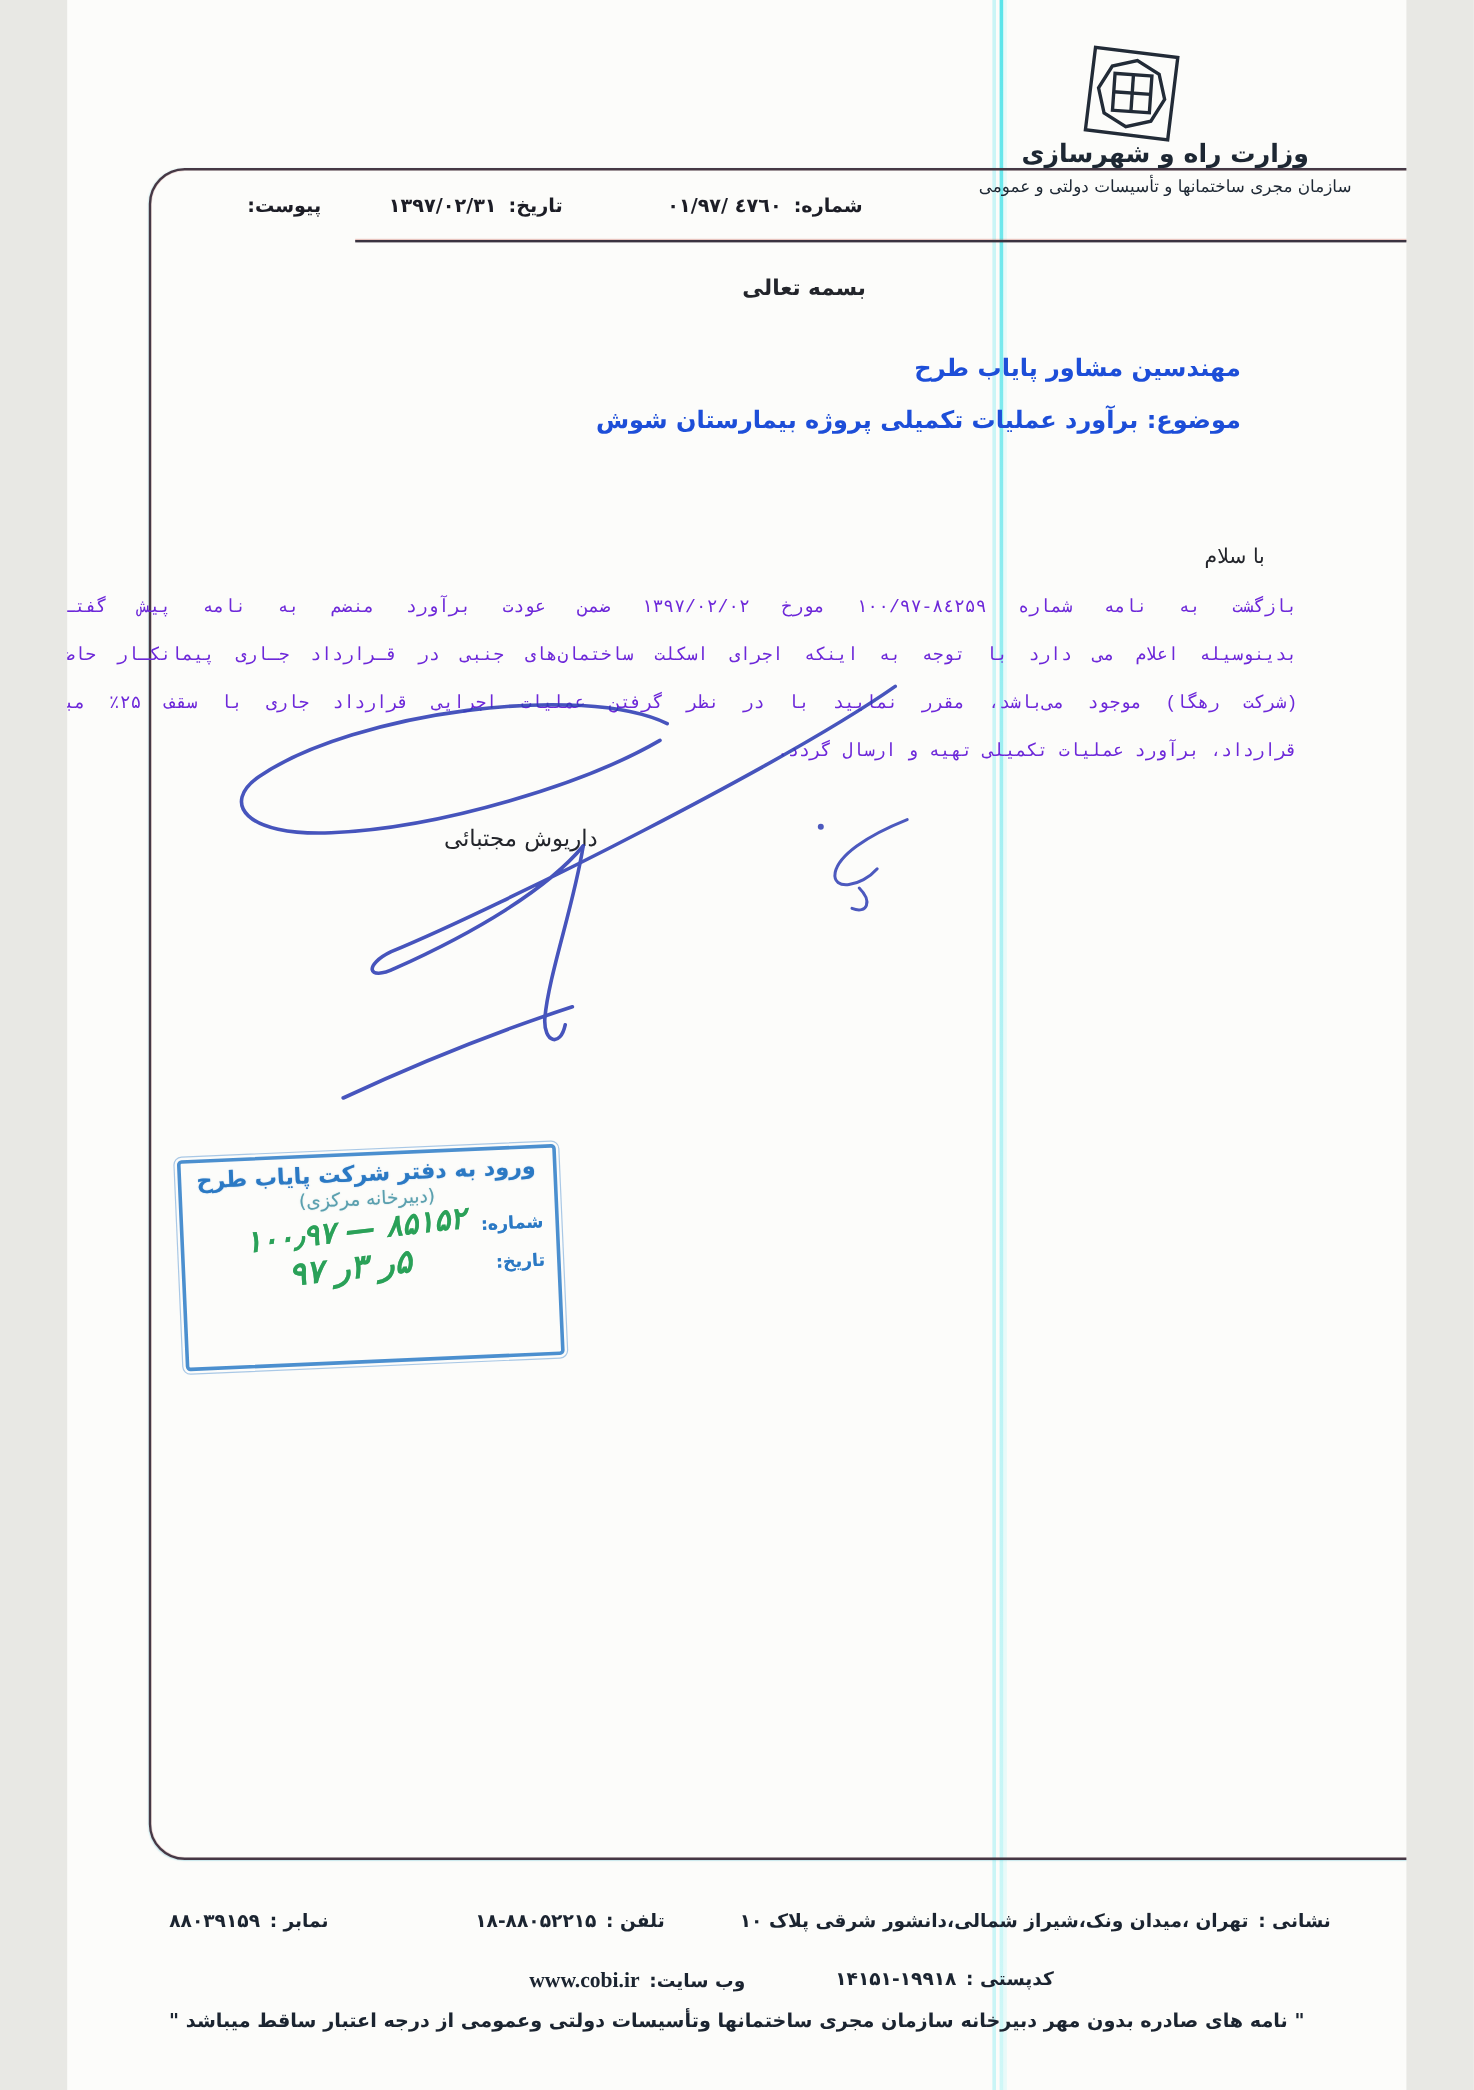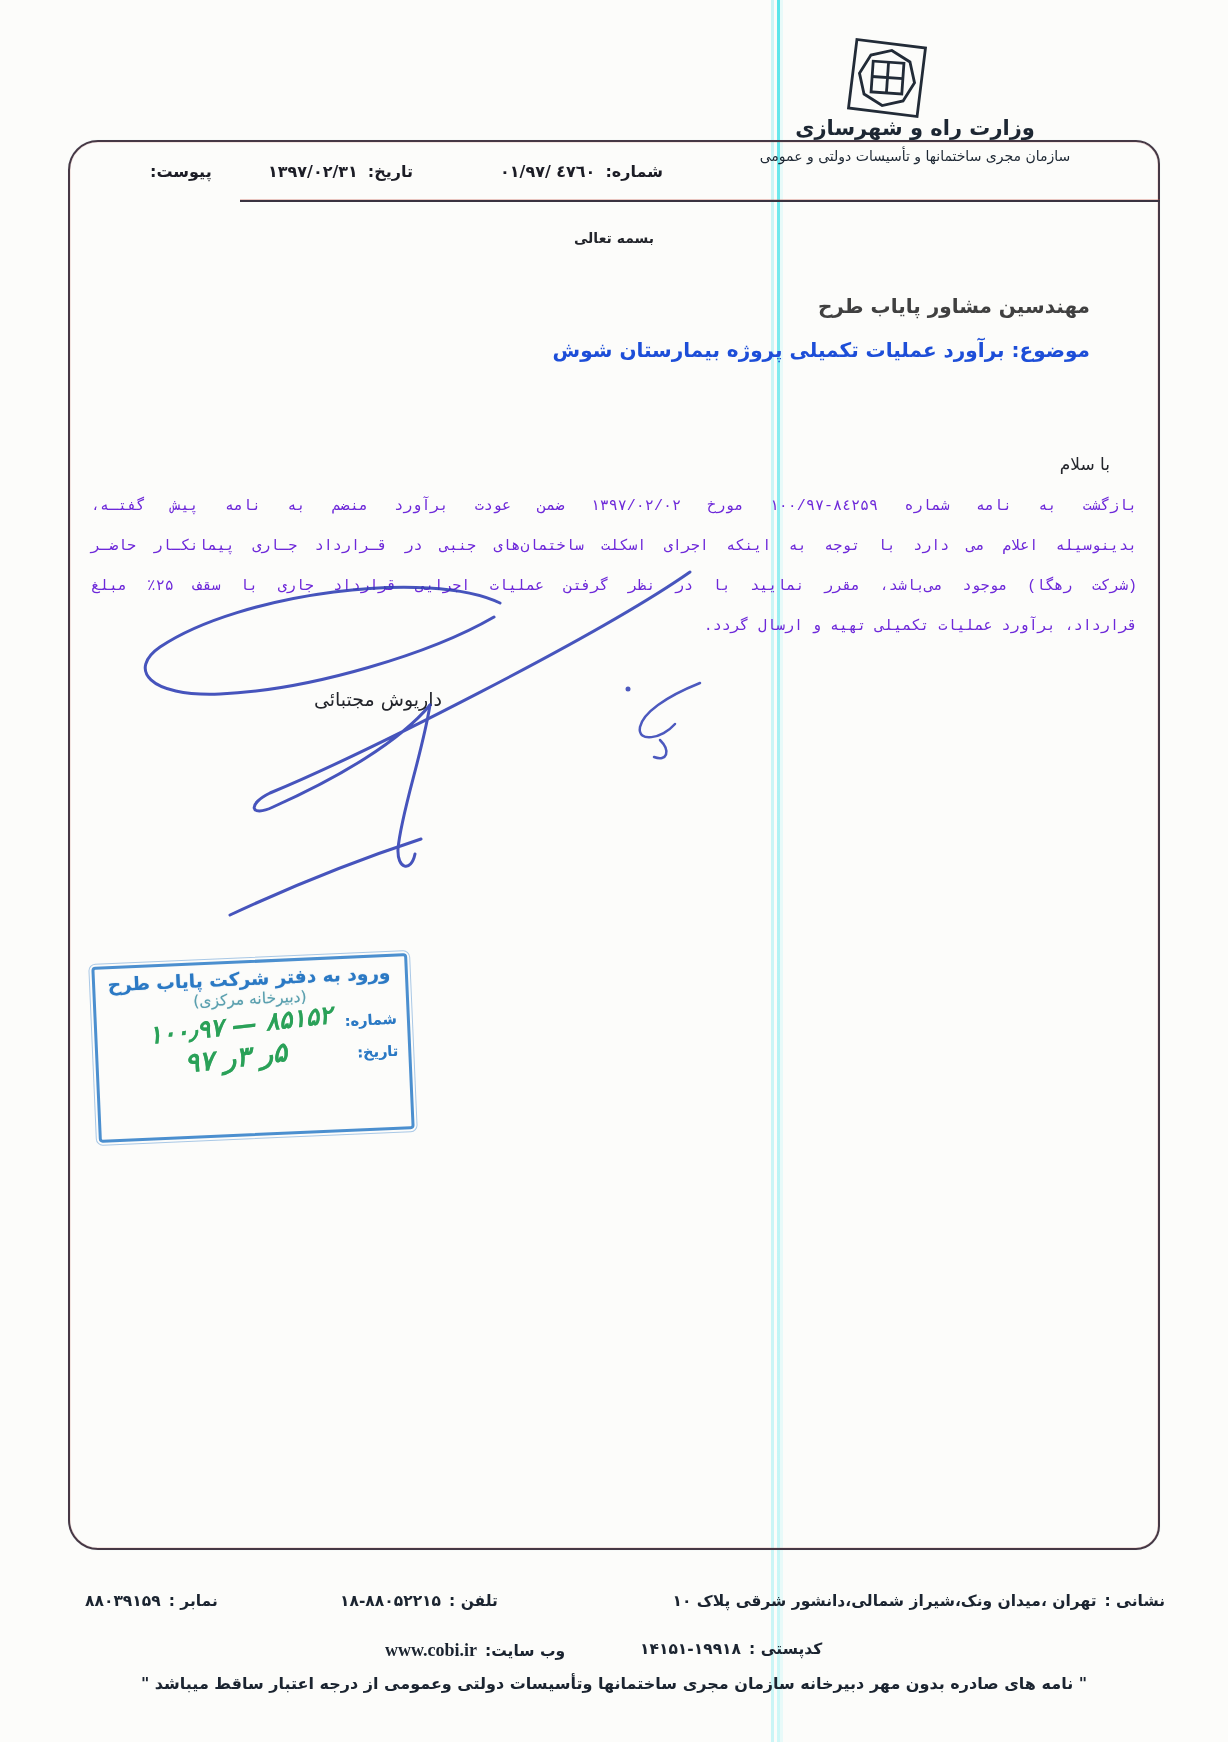--- a/index.html
+++ b/index.html
@@ -1,18 +1,18 @@
 <!DOCTYPE html>
 <html lang="fa"><head>
 <meta charset="utf-8">
 <style>
   * { margin:0; padding:0; box-sizing:border-box; }
   html,body { background:#e8e8e4; }
   .page {
-    position:relative; width:1228px; height:1742px; margin:0 auto;
+    position:relative; width:1116px; height:1742px; margin:0 auto;
     background:#fcfcfa; overflow:hidden; direction:rtl;
     font-family:"DejaVu Sans", sans-serif; color:#23252b;
   }
   .abs { position:absolute; }
 
   
   .scan-line {
     position:absolute; top:0; left:777px; width:3px; height:1742px;
     background:linear-gradient(to bottom, rgba(72,226,232,.9), rgba(110,232,238,.55) 45%, rgba(140,240,243,.4));
     box-shadow:-6px 0 0 rgba(120,235,240,.38), 3px 0 0 rgba(170,245,247,.25);
@@ -30,23 +30,23 @@
     border:2px solid #463845;
     border-radius:30px 24px 24px 30px;
     box-shadow: inset 0 0 0 .5px rgba(190,70,55,.25), 0 0 1px rgba(40,170,190,.25);
   }
   .meta-underline { left:240px; top:200px; width:920px; height:2px; background:#3a3340;
     box-shadow:0 -1px 0 rgba(190,70,55,.3); }
 
   .meta { display:flex; gap:10px; font-size:16px; font-weight:bold; color:#1c1d26; top:162px; }
   .num { direction:ltr; unicode-bidi:bidi-override; display:inline-block; }
 
-  .besmele { left:514px; top:230px; width:200px; text-align:center; font-size:14px; font-weight:bold; }
+  .besmele { left:514px; top:230px; width:200px; text-align:center; font-size:18px; font-weight:bold; }
 
-  .recipient { right:138px; top:294px; font-size:20px; font-weight:bold; color:#404040; }
+  .recipient { right:138px; top:294px; font-size:20px; font-weight:bold; color:#1d4ed8; }
   .subject   { right:138px; top:338px; font-size:20px; font-weight:bold; color:#1d4ed8; }
   .salutation{ right:118px; top:454px; font-size:17px; }
 
   .body-text { right:91px; top:487px; width:1046px; font-size:15px; line-height:40px; color:#6d28d9;font-family:Liberation Mono, monospace; }
   .bl { text-align:justify; text-align-last:justify; height:40px; overflow:visible; white-space:nowrap; }
   .bl.last { text-align-last:right; }
 
   .sig-name  { left:278px; top:688px; width:200px; text-align:center; font-size:19px; font-weight:normal; }
   .sig-title { left:100px; top:724px; width:398px; text-align:center; font-size:18px; font-weight:bold; }
   .sig-svg { left:100px; top:555px; width:620px; height:390px; pointer-events:none; }

